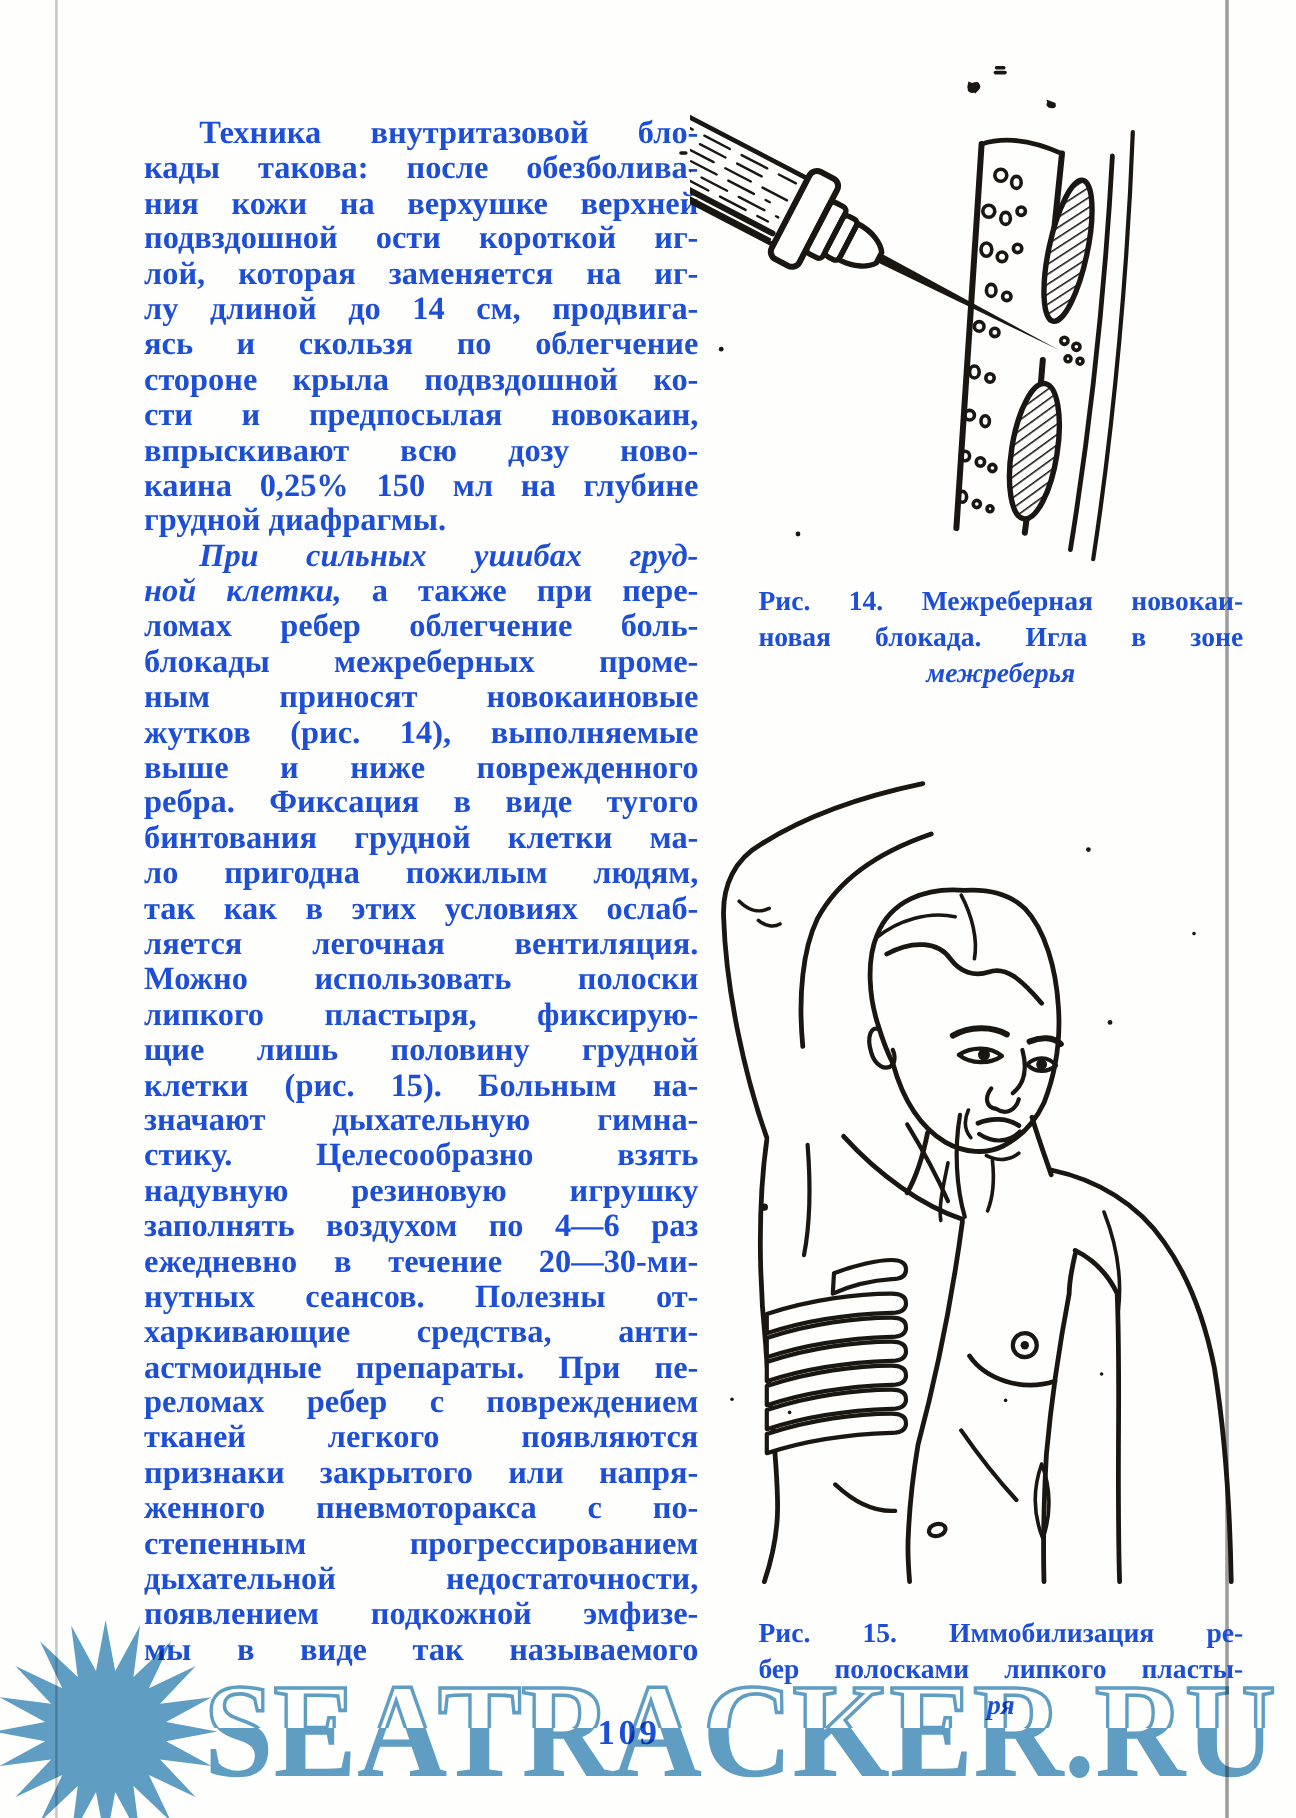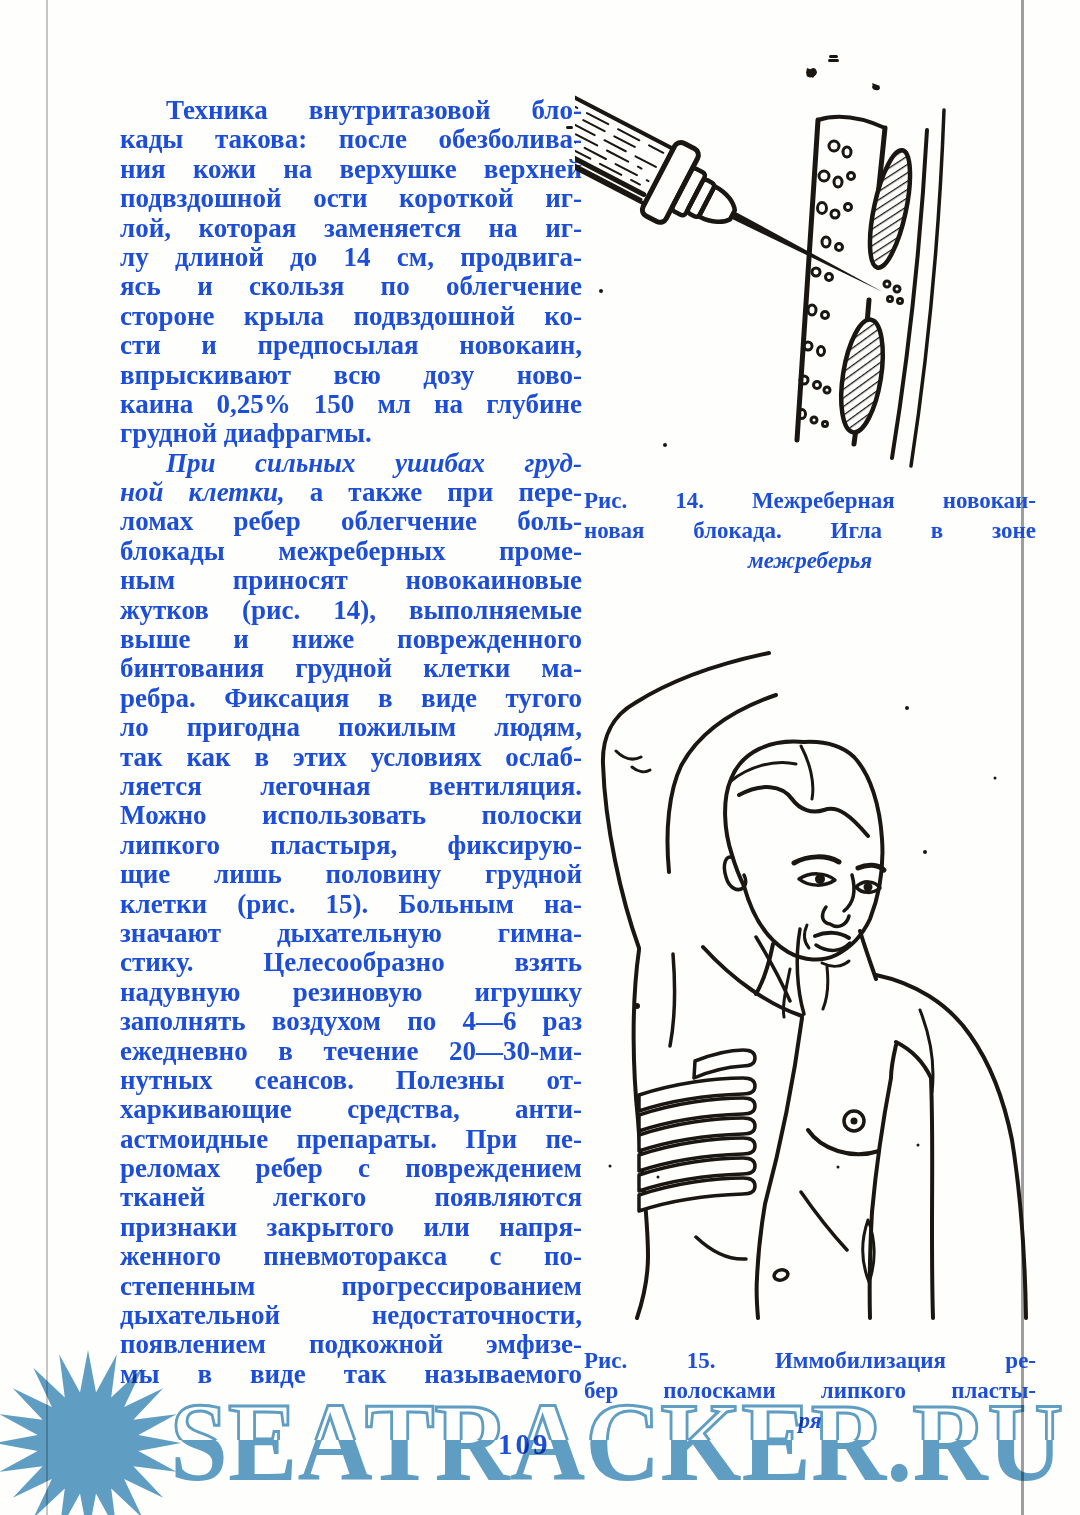--- a/index.html
+++ b/index.html
@@ -14,21 +14,21 @@
             line-height:29.4px;letter-spacing:0px;}
   .bline{text-align:justify;text-align-last:justify;white-space:normal;height:29.4px;overflow:visible;}
   .bline.nojust{text-align-last:left;}
   .bline.ind{padding-left:46px;}
   .bline i{font-style:italic;}
 
   
   .caption{position:absolute;left:584px;width:452px;font-size:23px;font-weight:700;line-height:30px;}
   .cap14{top:486px;}
   .cap15{top:1346px;}
-  .cap-line{text-align:justify;text-align-last:justify;}
+  .cap-line{text-align:justify;text-align-last:justify;margin-left:48px;}
   .cap-line.center{text-align:right;text-align-last:center;font-style:italic;}
 
   .figure{position:absolute;}
   .fig14{left:575px;top:58px;width:470px;height:412px;}
   .fig15{left:575px;top:648px;width:485px;height:672px;}
 
   .pagenum{position:absolute;left:498px;top:1428px;font-size:29px;font-weight:700;letter-spacing:3px;}
 
   .speck{position:absolute;background:#1a1713;border-radius:50%;}
 
@@ -56,22 +56,22 @@
       <div class="bline"><span>впрыскивают всю дозу ново-</span></div>
       <div class="bline"><span>каина 0,25% 150 мл на глубине</span></div>
       <div class="bline nojust"><span>грудной диафрагмы.</span></div>
       <div class="bline ind"><i>При сильных ушибах груд-</i></div>
       <div class="bline"><i>ной клетки,</i><span> а также при пере-</span></div>
       <div class="bline"><span>ломах ребер облегчение боль-</span></div>
       <div class="bline"><span>блокады межреберных проме-</span></div>
       <div class="bline"><span>ным приносят новокаиновые</span></div>
       <div class="bline"><span>жутков (рис. 14), выполняемые</span></div>
       <div class="bline"><span>выше и ниже поврежденного</span></div>
+      <div class="bline"><span>ребра. Фиксация в виде тугого</span></div>
       <div class="bline"><span>бинтования грудной клетки ма-</span></div>
-      <div class="bline"><span>ребра. Фиксация в виде тугого</span></div>
       <div class="bline"><span>ло пригодна пожилым людям,</span></div>
       <div class="bline"><span>так как в этих условиях ослаб-</span></div>
       <div class="bline"><span>ляется легочная вентиляция.</span></div>
       <div class="bline"><span>Можно использовать полоски</span></div>
       <div class="bline"><span>липкого пластыря, фиксирую-</span></div>
       <div class="bline"><span>щие лишь половину грудной</span></div>
       <div class="bline"><span>клетки (рис. 15). Больным на-</span></div>
       <div class="bline"><span>значают дыхательную гимна-</span></div>
       <div class="bline"><span>стику. Целесообразно взять</span></div>
       <div class="bline"><span>надувную резиновую игрушку</span></div>

